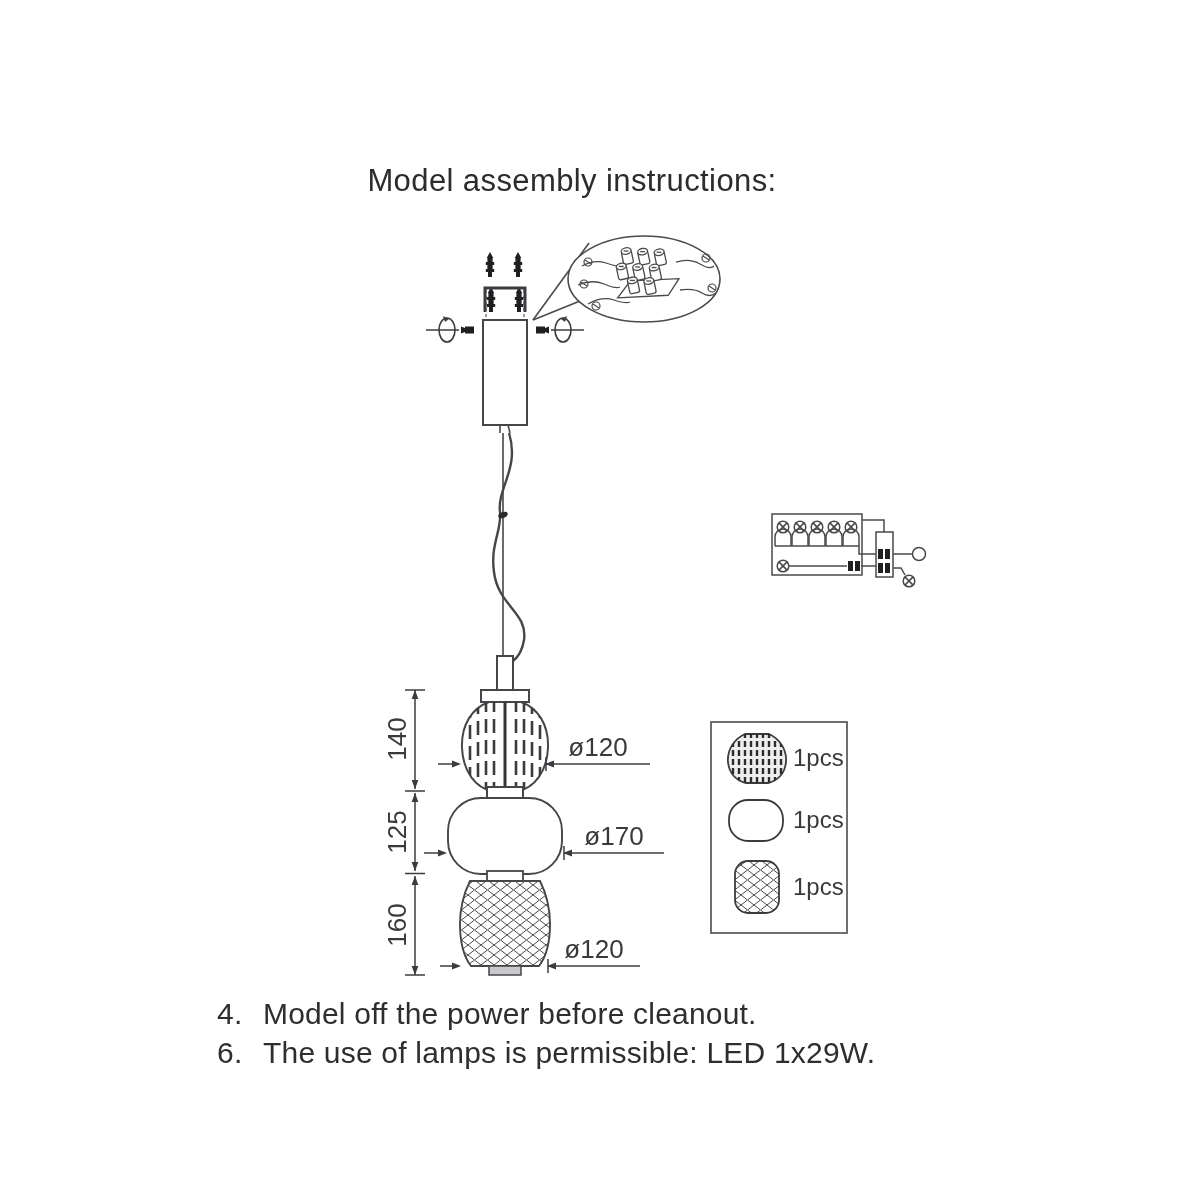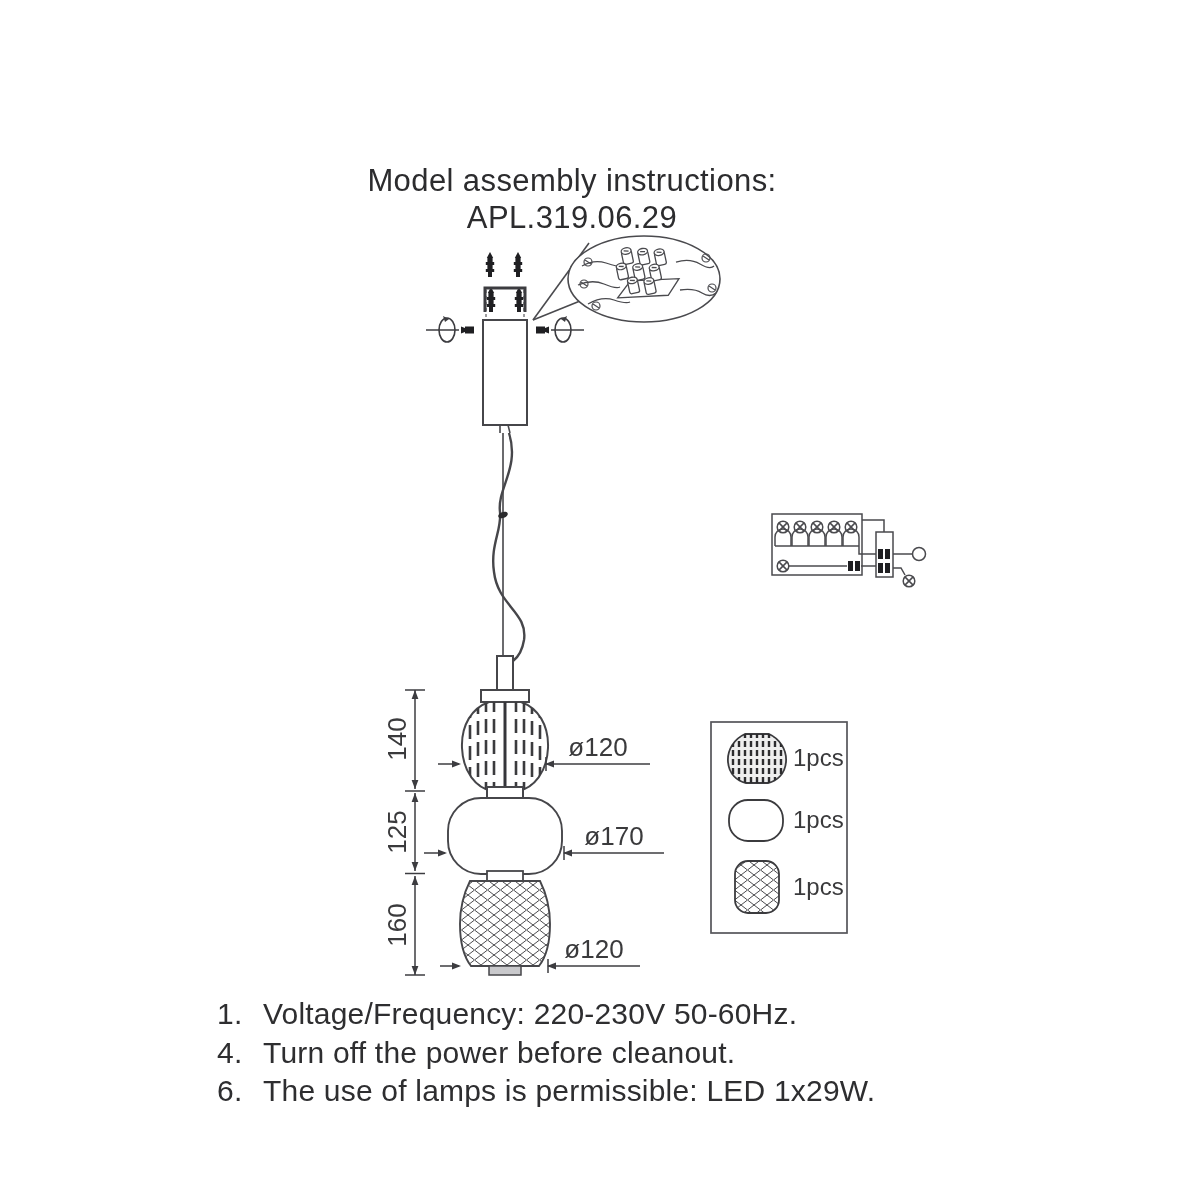--- a/index.html
+++ b/index.html
@@ -38,21 +38,20 @@
   .instructions .num{display:inline-block;width:46px;}
 </style>
 </head>
 <body>
 
 <div class="page">
 
 
   <div class="title-block">
     <div class="title-line">Model assembly instructions:</div>
-    <div class="title-line">APL.319.06.29</div>
   </div>
 
   <svg class="diagram-svg" viewBox="0 0 1200 1200">
     <defs>
       <pattern id="mesh" width="13" height="10" patternUnits="userSpaceOnUse">
         <path d="M6.5,0 L13,5 L6.5,10 L0,5 Z" fill="none" stroke="#4a4a4e" stroke-width="1"></path>
       </pattern>
       <clipPath id="tulipClip">
         <path d="M489,702 L521,702 C538,708 549,725 548,748 C547,772 534,788 518,791 L492,791 C476,788 463,772 462,748 C461,725 472,708 489,702 Z"></path>
       </clipPath>
@@ -302,18 +301,17 @@
       <text class="qty-label" x="793" y="828">1pcs</text>
 
       <g>
         <rect x="735" y="861" width="44" height="52" rx="13" ry="13" fill="url(#mesh)" stroke="#3b3b3e" stroke-width="1.8"></rect>
       </g>
       <text class="qty-label" x="793" y="895">1pcs</text>
     </g>
   </svg>
 
   <ol class="instructions">
-    <li><span class="num">1.</span><span>Voltage/Frequency: 220-230V 50-60Hz.</span></li>
-    <li><span class="num">4.</span><span>Turn off the power before cleanout.</span></li>
+    <li><span class="num">4.</span><span>Model off the power before cleanout.</span></li>
     <li><span class="num">6.</span><span>The use of lamps is permissible: LED 1x29W.</span></li>
   </ol>
 
 </div>
 
 </body></html>

